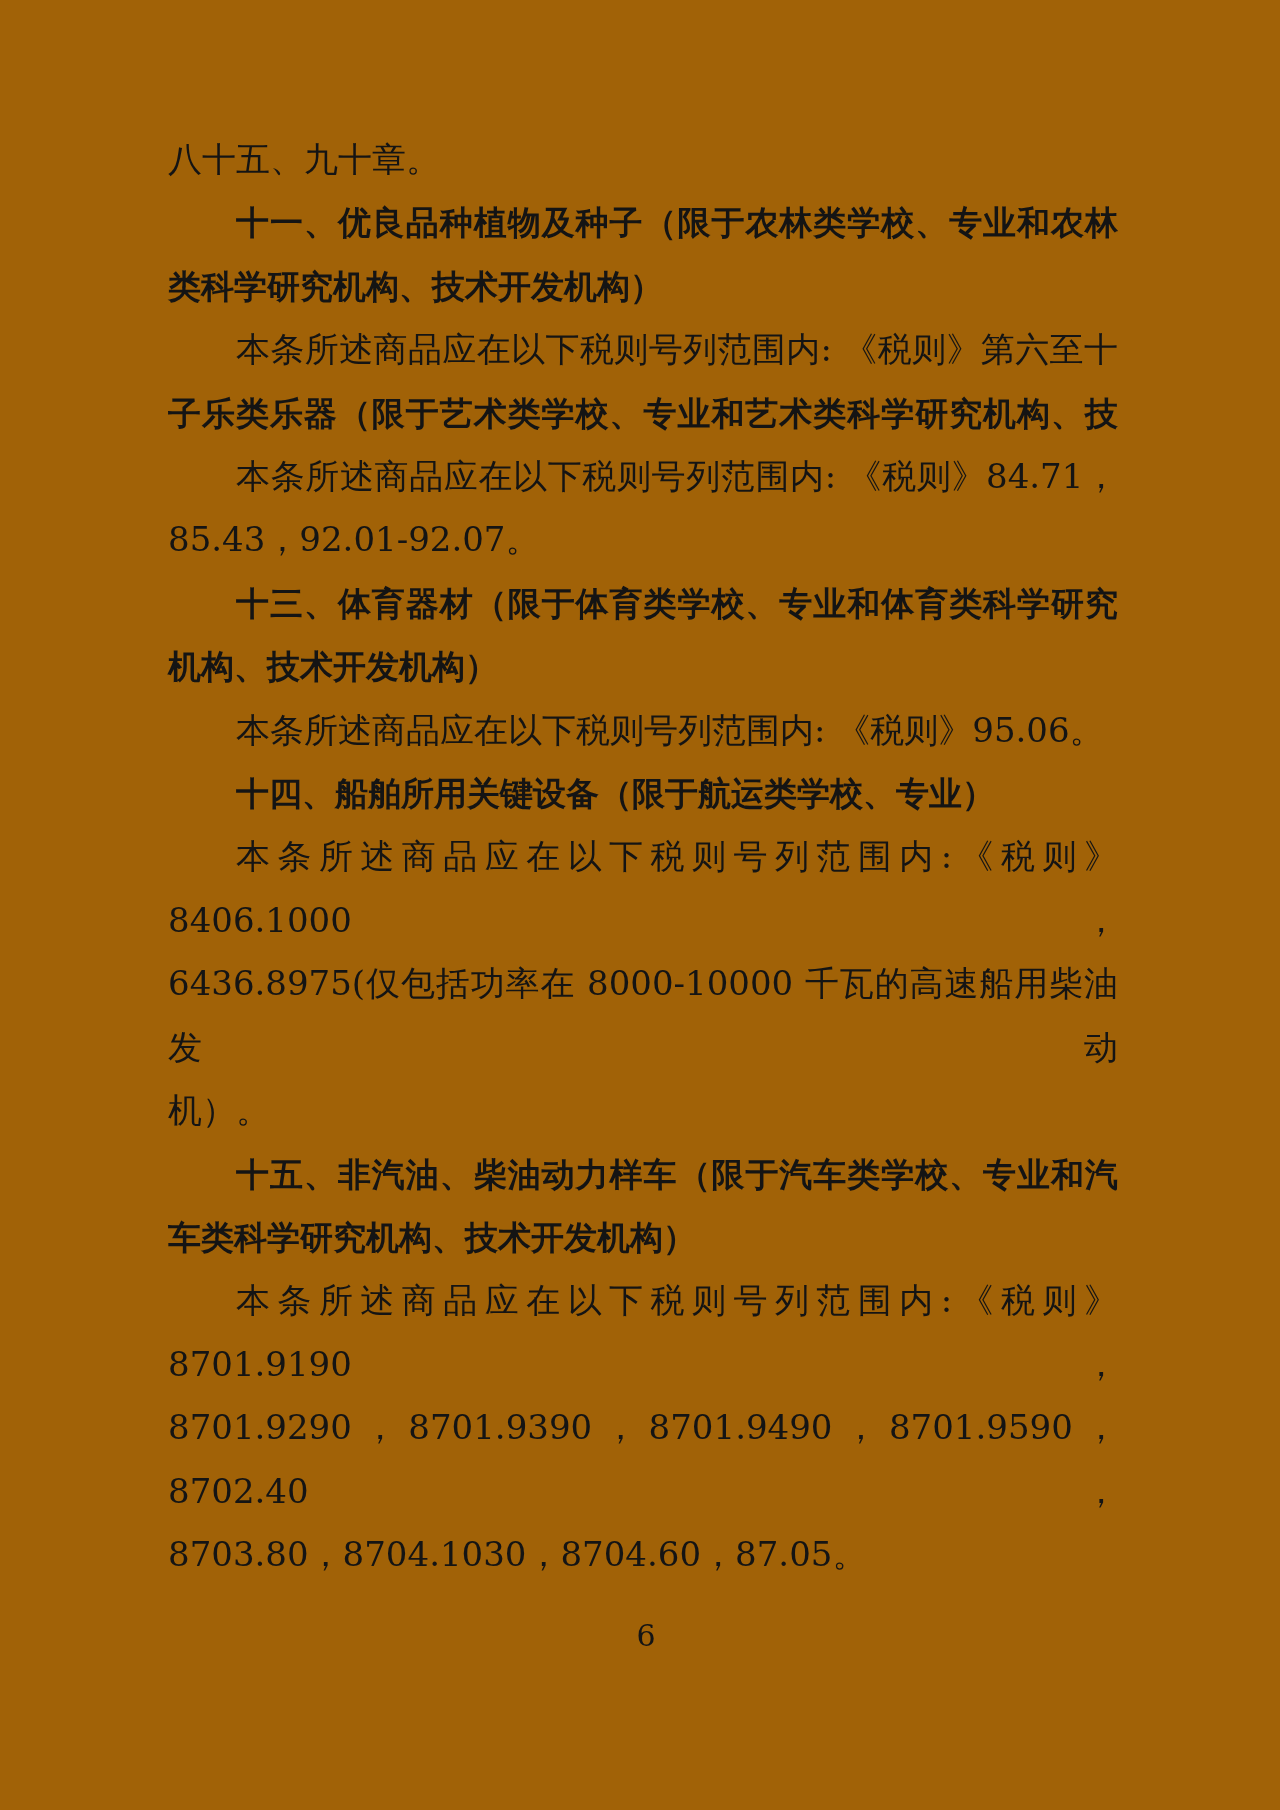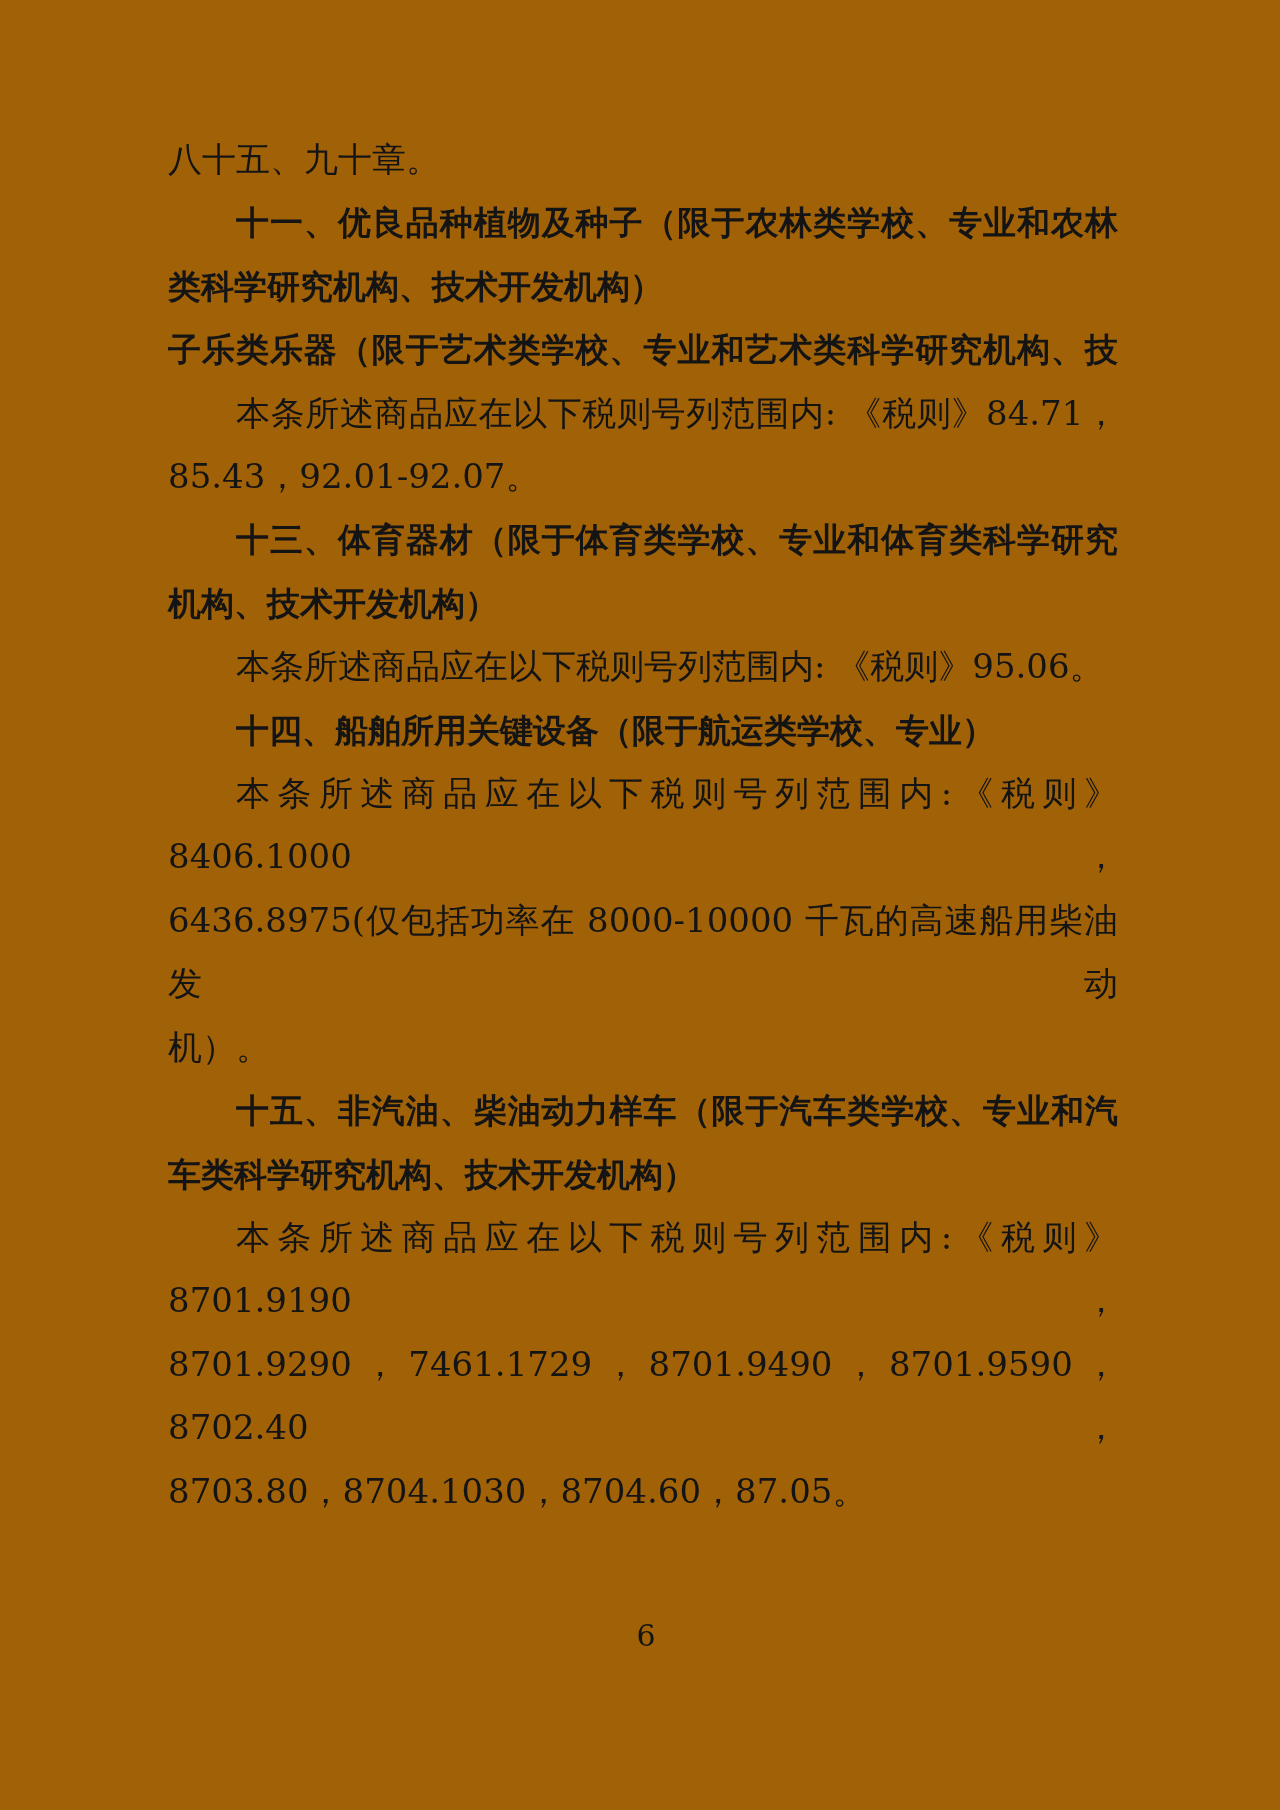--- a/index.html
+++ b/index.html
@@ -57,30 +57,31 @@
   }
 </style>
 </head>
 <body>
 
 <div class="page">
   <div class="text-block" id="text-block">
       <div class="line song">八十五、九十章。</div>
       <div class="line hei indent fill">十一、优良品种植物及种子（限于农林类学校、专业和农林</div>
       <div class="line hei">类科学研究机构、技术开发机构）</div>
+      <div class="line song indent fill">本条所述商品应在以下税则号列范围内: 《税则》第六至十</div>
       <div class="line hei fill">子乐类乐器（限于艺术类学校、专业和艺术类科学研究机构、技</div>
       <div class="line song indent fill">本条所述商品应在以下税则号列范围内: 《税则》84.71，</div>
       <div class="line song">85.43，92.01-92.07。</div>
       <div class="line hei indent fill">十三、体育器材（限于体育类学校、专业和体育类科学研究</div>
       <div class="line hei">机构、技术开发机构）</div>
       <div class="line song indent">本条所述商品应在以下税则号列范围内: 《税则》95.06。</div>
       <div class="line hei indent">十四、船舶所用关键设备（限于航运类学校、专业）</div>
       <div class="line song indent fill">本条所述商品应在以下税则号列范围内:《税则》8406.1000，</div>
       <div class="line song fill">6436.8975(仅包括功率在 8000-10000 千瓦的高速船用柴油发动</div>
       <div class="line song">机）。</div>
       <div class="line hei indent fill">十五、非汽油、柴油动力样车（限于汽车类学校、专业和汽</div>
       <div class="line hei">车类科学研究机构、技术开发机构）</div>
       <div class="line song indent fill">本条所述商品应在以下税则号列范围内:《税则》8701.9190，</div>
-      <div class="line song fill">8701.9290，7461.1729，8701.9490，8701.9590，8702.40，</div>
+      <div class="line song fill">8701.9290，8701.9390，8701.9490，8701.9590，8702.40，</div>
       <div class="line song">8703.80，8704.1030，8704.60，87.05。</div>
     </div>
   <div class="page-number">6</div>
 </div>
 
 </body></html>

